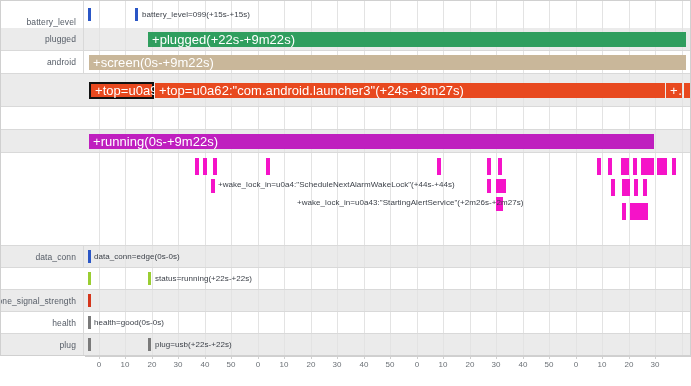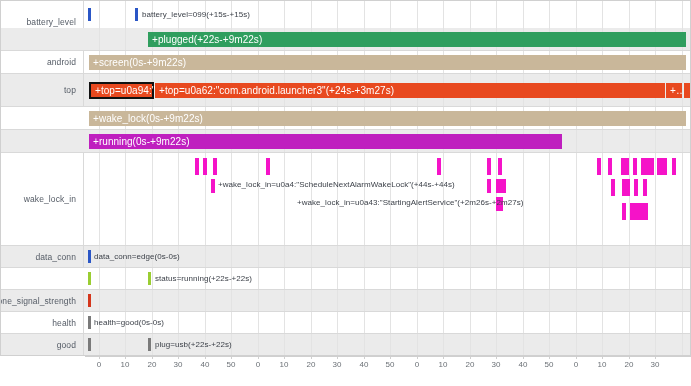--- a/index.html
+++ b/index.html
@@ -67,21 +67,21 @@
 
   
   .bar{
     position:absolute;
     display:flex;
     align-items:center;
     white-space:nowrap;
     box-sizing:border-box;
   }
   .bar .btext{
-    font-size:10px;
+    font-size:13px;
     color:#ffffff;
     padding-left:4px;
     letter-spacing:.05px;
   }
   .bar.selected{
     border:2px solid #111111;
   }
   .tickmark{
     position:absolute;
     box-sizing:border-box;
@@ -166,20 +166,21 @@
           <div class="grid" style="left: 517px;"></div>
           <div class="grid" style="left: 544px;"></div>
           <div class="grid" style="left: 570px;"></div>
           <div class="grid" style="left: 597px;"></div>
           <div class="tickmark" style="left: 3px; top: 8px; width: 3px; height: 13px; background: rgb(42, 86, 198);"></div>
           <div class="tickmark" style="left: 50px; top: 8px; width: 3px; height: 13px; background: rgb(42, 86, 198);"></div>
           <div class="annot" style="left: 57px; top: 10px;">battery_level=099(+15s-+15s)</div>
         </div>
       </div>
       <div class="row alt" style="top: 28px; height: 23px;">
+        <div class="rowlabel">plugged</div>
         <div class="track">
           <div class="grid" style="left: 14px;"></div>
           <div class="grid" style="left: 40px;"></div>
           <div class="grid" style="left: 67px;"></div>
           <div class="grid" style="left: 93px;"></div>
           <div class="grid" style="left: 120px;"></div>
           <div class="grid" style="left: 146px;"></div>
           <div class="grid" style="left: 173px;"></div>
           <div class="grid" style="left: 199px;"></div>
           <div class="grid" style="left: 226px;"></div>
@@ -227,21 +228,20 @@
           <div class="grid" style="left: 517px;"></div>
           <div class="grid" style="left: 544px;"></div>
           <div class="grid" style="left: 570px;"></div>
           <div class="grid" style="left: 597px;"></div>
           <div class="bar" style="left: 4px; top: 4px; width: 597px; height: 15px; background: rgb(201, 183, 154);">
             <span class="btext" style="color: rgb(255, 255, 255);">+screen(0s-+9m22s)</span>
           </div>
         </div>
       </div>
       <div class="row alt" style="top: 74px; height: 33px;">
-        <div class="rowlabel">top</div>
         <div class="track">
           <div class="grid" style="left: 14px;"></div>
           <div class="grid" style="left: 40px;"></div>
           <div class="grid" style="left: 67px;"></div>
           <div class="grid" style="left: 93px;"></div>
           <div class="grid" style="left: 120px;"></div>
           <div class="grid" style="left: 146px;"></div>
           <div class="grid" style="left: 173px;"></div>
           <div class="grid" style="left: 199px;"></div>
           <div class="grid" style="left: 226px;"></div>
@@ -291,23 +291,20 @@
           <div class="grid" style="left: 358px;"></div>
           <div class="grid" style="left: 385px;"></div>
           <div class="grid" style="left: 411px;"></div>
           <div class="grid" style="left: 438px;"></div>
           <div class="grid" style="left: 464px;"></div>
           <div class="grid" style="left: 491px;"></div>
           <div class="grid" style="left: 517px;"></div>
           <div class="grid" style="left: 544px;"></div>
           <div class="grid" style="left: 570px;"></div>
           <div class="grid" style="left: 597px;"></div>
-          <div class="bar" style="left: 4px; top: 4px; width: 597px; height: 15px; background: rgb(201, 183, 154);">
-            <span class="btext" style="color: rgb(255, 255, 255);">+wake_lock(0s-+9m22s)</span>
-          </div>
         </div>
       </div>
       <div class="row alt" style="top: 130px; height: 23px;">
         <div class="track">
           <div class="grid" style="left: 14px;"></div>
           <div class="grid" style="left: 40px;"></div>
           <div class="grid" style="left: 67px;"></div>
           <div class="grid" style="left: 93px;"></div>
           <div class="grid" style="left: 120px;"></div>
           <div class="grid" style="left: 146px;"></div>
@@ -321,27 +318,26 @@
           <div class="grid" style="left: 358px;"></div>
           <div class="grid" style="left: 385px;"></div>
           <div class="grid" style="left: 411px;"></div>
           <div class="grid" style="left: 438px;"></div>
           <div class="grid" style="left: 464px;"></div>
           <div class="grid" style="left: 491px;"></div>
           <div class="grid" style="left: 517px;"></div>
           <div class="grid" style="left: 544px;"></div>
           <div class="grid" style="left: 570px;"></div>
           <div class="grid" style="left: 597px;"></div>
-          <div class="bar" style="left: 4px; top: 4px; width: 473px; height: 15px; background: rgb(191, 31, 191);">
+          <div class="bar" style="left: 4px; top: 4px; width: 565px; height: 15px; background: rgb(191, 31, 191);">
             <span class="btext" style="color: rgb(255, 255, 255);">+running(0s-+9m22s)</span>
           </div>
         </div>
       </div>
       <div class="row plain tall" style="top: 153px; height: 93px;">
-        <div class="rowlabel">wake_lock_in</div>
         <div class="track">
           <div class="grid" style="left: 14px;"></div>
           <div class="grid" style="left: 40px;"></div>
           <div class="grid" style="left: 67px;"></div>
           <div class="grid" style="left: 93px;"></div>
           <div class="grid" style="left: 120px;"></div>
           <div class="grid" style="left: 146px;"></div>
           <div class="grid" style="left: 173px;"></div>
           <div class="grid" style="left: 199px;"></div>
           <div class="grid" style="left: 226px;"></div>
@@ -500,21 +496,21 @@
           <div class="grid" style="left: 491px;"></div>
           <div class="grid" style="left: 517px;"></div>
           <div class="grid" style="left: 544px;"></div>
           <div class="grid" style="left: 570px;"></div>
           <div class="grid" style="left: 597px;"></div>
           <div class="tickmark" style="left: 3px; top: 4px; width: 3px; height: 13px; background: rgb(122, 122, 122);"></div>
           <div class="annot" style="left: 9px; top: 6px;">health=good(0s-0s)</div>
         </div>
       </div>
       <div class="row alt" style="top: 334px; height: 22px;">
-        <div class="rowlabel">good</div>
+        <div class="rowlabel">plug</div>
         <div class="track">
           <div class="grid" style="left: 14px;"></div>
           <div class="grid" style="left: 40px;"></div>
           <div class="grid" style="left: 67px;"></div>
           <div class="grid" style="left: 93px;"></div>
           <div class="grid" style="left: 120px;"></div>
           <div class="grid" style="left: 146px;"></div>
           <div class="grid" style="left: 173px;"></div>
           <div class="grid" style="left: 199px;"></div>
           <div class="grid" style="left: 226px;"></div>

